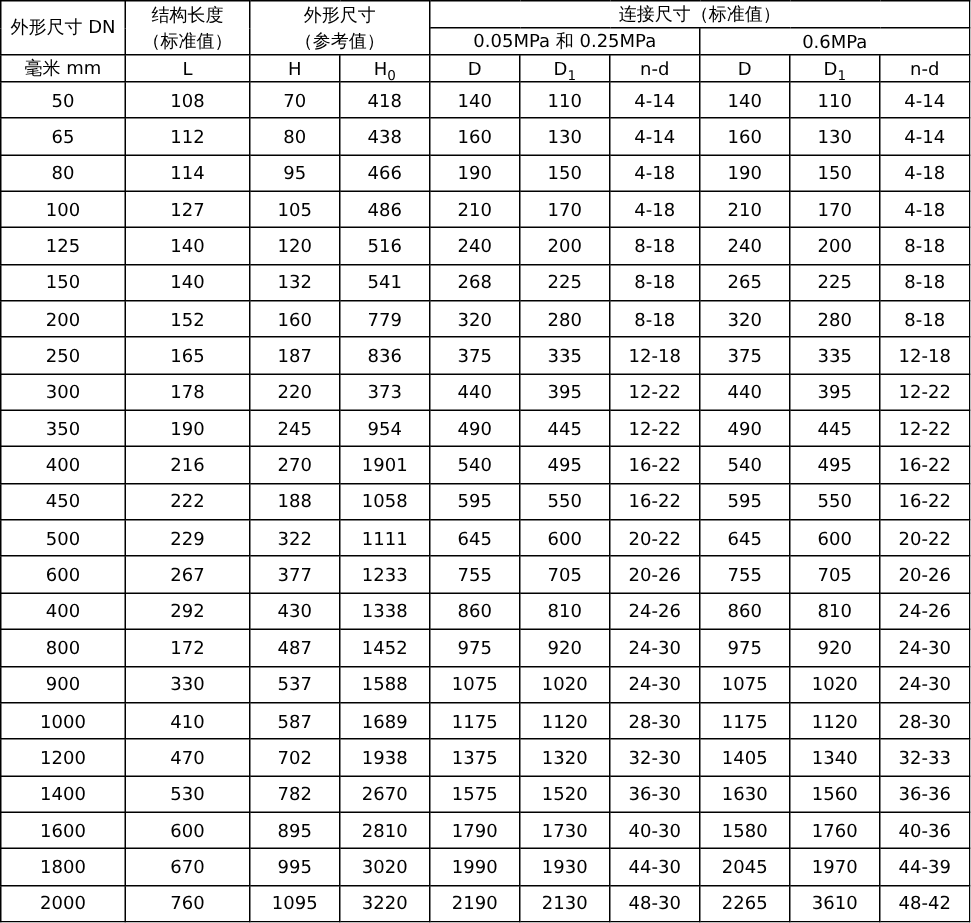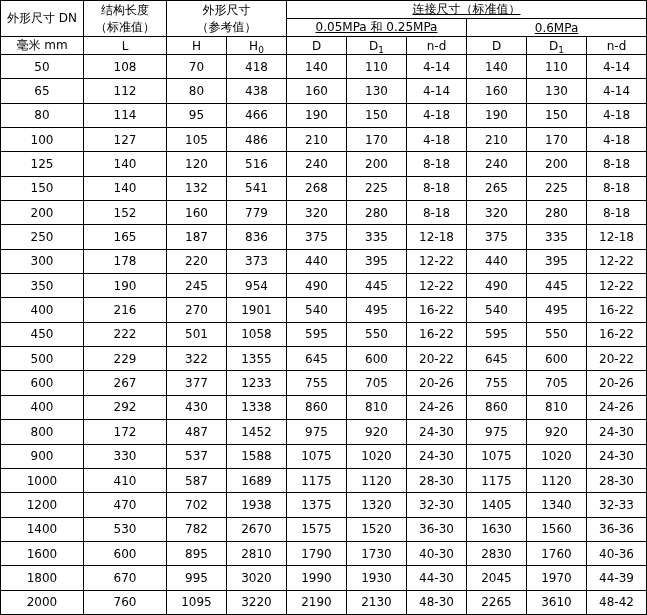--- a/index.html
+++ b/index.html
@@ -23,21 +23,20 @@
     border: 1px solid #000000;
     text-align: center;
     vertical-align: middle;
     font-weight: normal;
     padding: 0;
     font-size: 12px;
     color: #000000;
   }
   .hdr {
     font-size: 12.5px;
-    text-decoration: underline;
   }
   .hdr-cn {
     font-size: 12.5px;
     line-height: 1.35;
   }
   .unit-row td {
     font-size: 12.5px;
   }
   .data-row td {
     font-size: 12.5px;
@@ -223,34 +222,34 @@
         <td class="c4">540</td>
         <td class="c5">495</td>
         <td class="c6">16-22</td>
         <td class="c7">540</td>
         <td class="c8">495</td>
         <td class="c9">16-22</td>
       </tr>
       <tr class="data-row">
         <td class="c0">450</td>
         <td class="c1">222</td>
-        <td class="c2">501</td>
+        <td class="c2">188</td>
         <td class="c3">1058</td>
         <td class="c4">595</td>
         <td class="c5">550</td>
         <td class="c6">16-22</td>
         <td class="c7">595</td>
         <td class="c8">550</td>
         <td class="c9">16-22</td>
       </tr>
       <tr class="data-row">
         <td class="c0">500</td>
         <td class="c1">229</td>
         <td class="c2">322</td>
-        <td class="c3">1355</td>
+        <td class="c3">1111</td>
         <td class="c4">645</td>
         <td class="c5">600</td>
         <td class="c6">20-22</td>
         <td class="c7">645</td>
         <td class="c8">600</td>
         <td class="c9">20-22</td>
       </tr>
       <tr class="data-row">
         <td class="c0">600</td>
         <td class="c1">267</td>
@@ -336,21 +335,21 @@
         <td class="c9">36-36</td>
       </tr>
       <tr class="data-row">
         <td class="c0">1600</td>
         <td class="c1">600</td>
         <td class="c2">895</td>
         <td class="c3">2810</td>
         <td class="c4">1790</td>
         <td class="c5">1730</td>
         <td class="c6">40-30</td>
-        <td class="c7">2830</td>
+        <td class="c7">1580</td>
         <td class="c8">1760</td>
         <td class="c9">40-36</td>
       </tr>
       <tr class="data-row">
         <td class="c0">1800</td>
         <td class="c1">670</td>
         <td class="c2">995</td>
         <td class="c3">3020</td>
         <td class="c4">1990</td>
         <td class="c5">1930</td>

